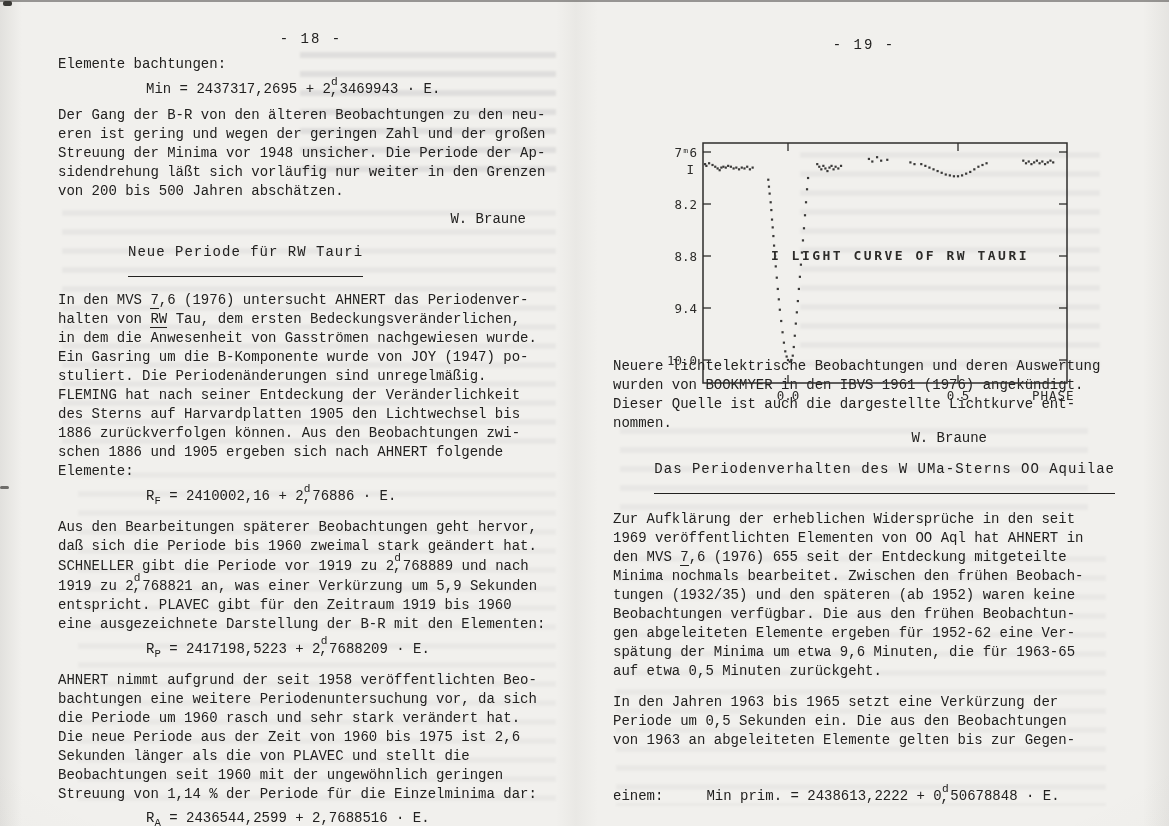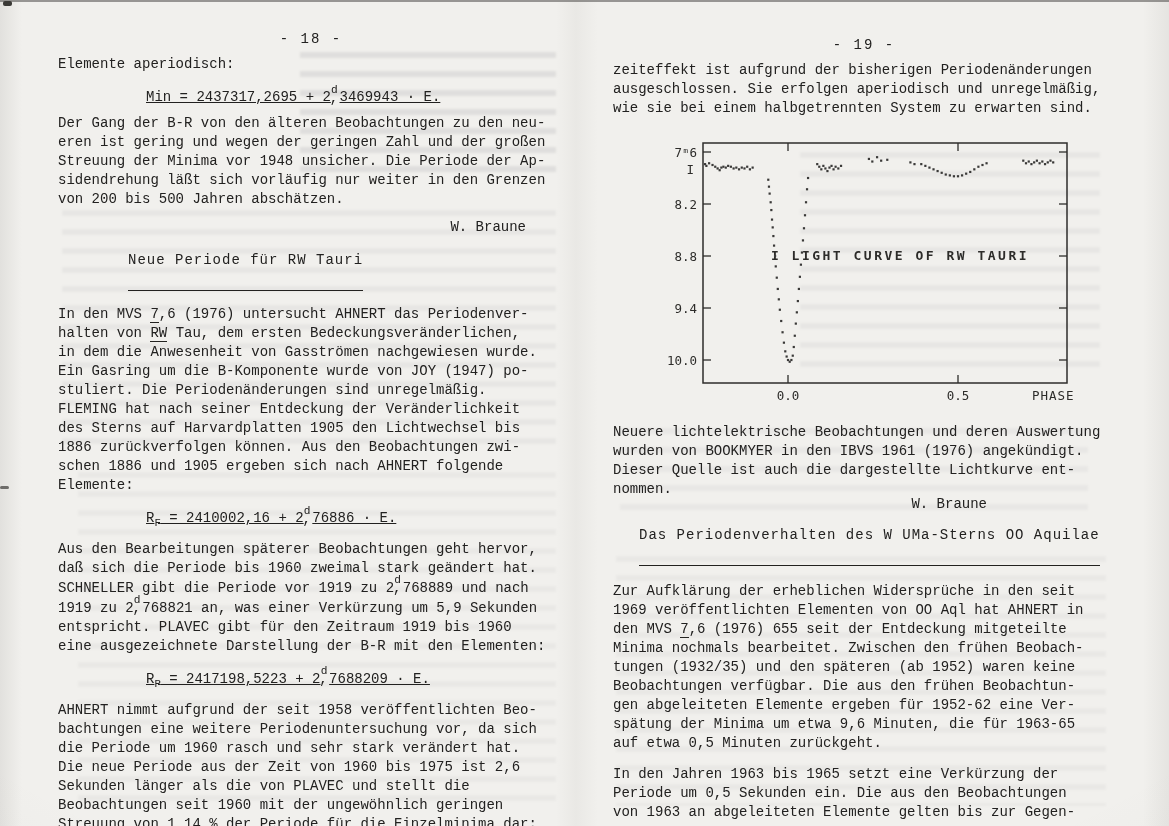--- a/index.html
+++ b/index.html
@@ -16,26 +16,26 @@
   }
   .edge-top{position:absolute;left:0;top:0;width:100%;height:2px;background:#4c4b48;opacity:.55;}
   .speck{position:absolute;background:#3a3936;border-radius:2px;}
   .col{position:absolute;font-size:14px;line-height:19px;font-weight:500;}
   #col-left{left:58px;top:30px;width:506px;}
   #col-right{left:613px;top:36px;width:502px;}
   .pageno{text-align:center;letter-spacing:2px;margin-bottom:6px;}
   .txt{white-space:pre-line;}
   .para{margin:0 0 9px 0;}
   .tight{margin-bottom:2px;}
-  .formula{margin:13px 0 7px 88px;white-space:nowrap;text-decoration:underline;}
+  .formula{margin:5px 0 7px 88px;white-space:nowrap;}
   .sig{text-align:right;margin:0 38px 14px 0;}
   .sig2{text-align:right;margin:-6px 128px 12px 0;}
   .headwrap{margin:8px 0 14px 70px;}
-  .headwrap2{margin:10px 0 16px 26px;}
-  .heading{display:inline-block;border-bottom:1.5px solid #232220;padding-bottom:20px;letter-spacing:1px;}
+  .headwrap2{margin:10px 0 16px 26px;text-align:right;}
+  .heading{display:inline-block;border-bottom:1.5px solid #232220;padding-bottom:14px;letter-spacing:1px;}
   .ul{border-bottom:1.4px solid #232220;padding-bottom:0px;}
   sub{font-size:.76em;}
   .dk{display:inline-block;position:relative;width:.62em;height:1em;vertical-align:baseline;}
   .dk-d{position:absolute;left:.02em;top:-.58em;font-size:.8em;}
   .dk-c{position:absolute;left:-.08em;top:.12em;}
   .chart-spacer{height:296px;}
   #lcsvg{position:absolute;left:640px;top:128px;width:480px;height:280px;}
   .axlab{font-family:"DejaVu Sans Mono","DejaVu Sans",monospace;font-size:12.5px;fill:#2d2c2a;}
   .ctitle{font-family:"DejaVu Sans Mono","DejaVu Sans",monospace;font-size:13px;font-weight:bold;fill:#2d2c2a;letter-spacing:2.5px;}
   .ghost{
@@ -56,21 +56,21 @@
   <div class="ghost" style="left:300px;top:52px;width:256px;height:128px;"></div>
   <div class="ghost" style="left:62px;top:210px;width:494px;height:238px;opacity:.55;"></div>
   <div class="ghost" style="left:78px;top:472px;width:478px;height:330px;opacity:.45;"></div>
   <div class="ghost" style="left:800px;top:152px;width:300px;height:218px;opacity:.55;"></div>
   <div class="ghost" style="left:620px;top:428px;width:468px;height:92px;opacity:.5;"></div>
   <div class="ghost" style="left:616px;top:556px;width:490px;height:250px;opacity:.45;"></div>
 
   <div class="col" id="col-left">
     <div class="pageno">- 18 -</div>
 
-    <div class="txt tight">Elemente aperiodisch:</div>
+    <div class="txt tight">Elemente bachtungen:</div>
     <div class="formula">Min = 2437317,2695 + 2<span class="dk"><span class="dk-d">d</span><span class="dk-c">,</span></span>3469943 · E.</div>
 
     <div class="txt para">Der Gang der B-R von den älteren Beobachtungen zu den neu-
 eren ist gering und wegen der geringen Zahl und der großen
 Streuung der Minima vor 1948 unsicher. Die Periode der Ap-
 sidendrehung läßt sich vorläufig nur weiter in den Grenzen
 von 200 bis 500 Jahren abschätzen.</div>
     <div class="sig">W. Braune</div>
 
     <div class="headwrap">
@@ -90,23 +90,20 @@
 Sekunden länger als die von PLAVEC und stellt die
 Beobachtungen seit 1960 mit der ungewöhnlich geringen
 Streuung von 1,14 % der Periode für die Einzelminima dar:</div>
     <div class="formula">R<sub>A</sub> = 2436544,2599 + 2,7688516 · E.</div>
 
   </div>
 
   <div class="col" id="col-right">
     <div class="pageno">- 19 -</div>
 
-    <div class="txt para">zeiteffekt ist aufgrund der bisherigen Periodenänderungen
-ausgeschlossen. Sie erfolgen aperiodisch und unregelmäßig,
-wie sie bei einem halbgetrennten System zu erwarten sind.</div>
 
     <div class="chart-spacer"></div>
 
     <div class="txt tight">Neuere lichtelektrische Beobachtungen und deren Auswertung
 wurden von BOOKMYER in den IBVS 1961 (1976) angekündigt.
 Dieser Quelle ist auch die dargestellte Lichtkurve ent-
 nommen.</div>
     <div class="sig2">W. Braune</div>
 
     <div class="headwrap2">

